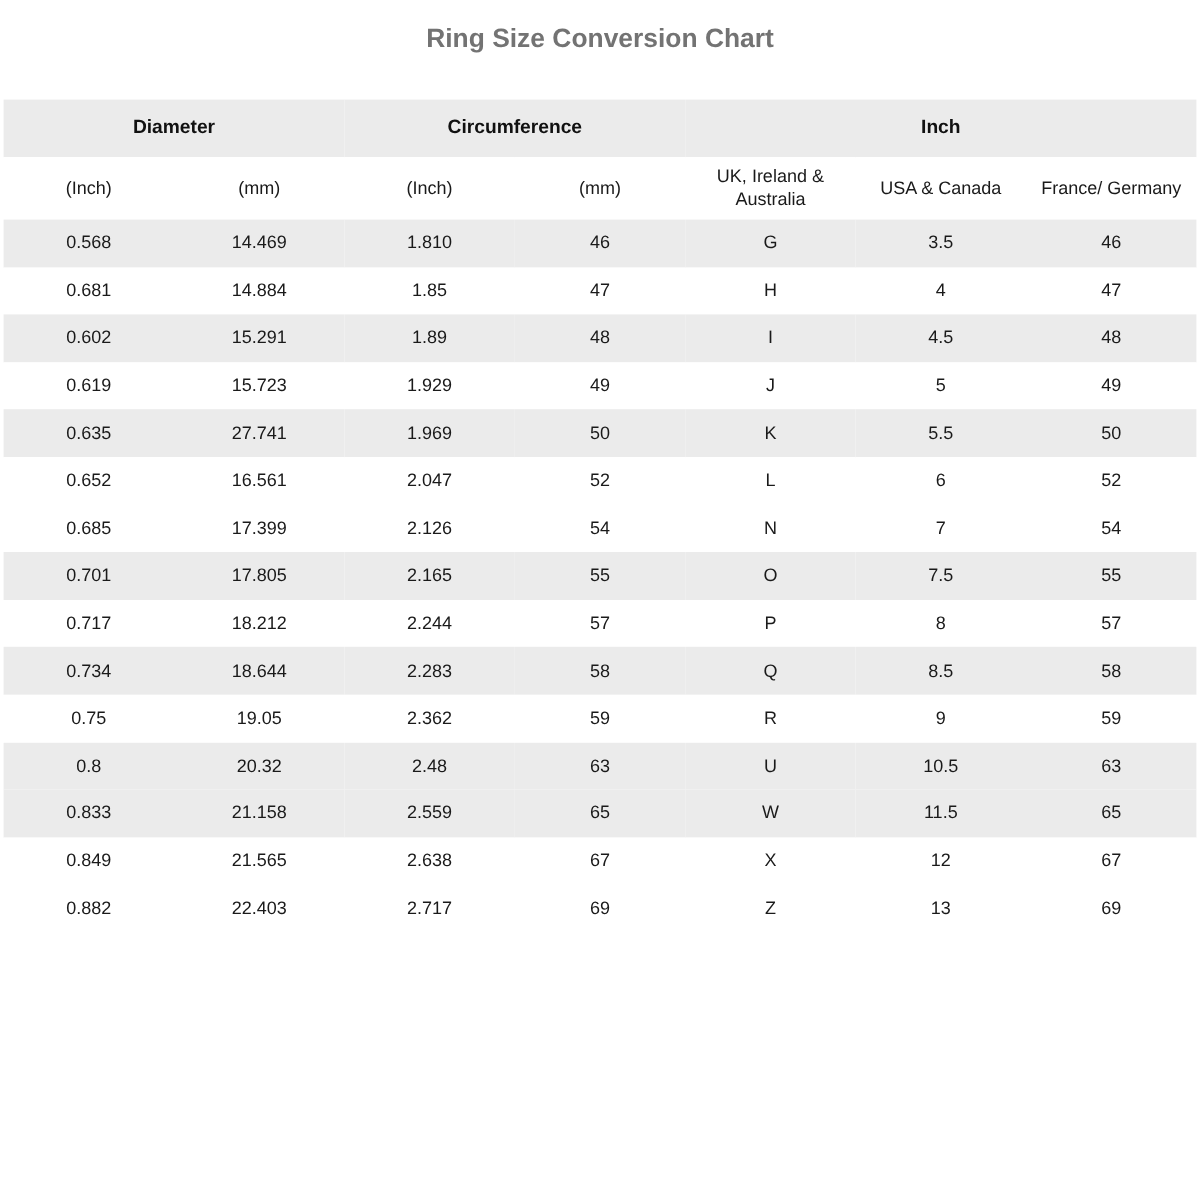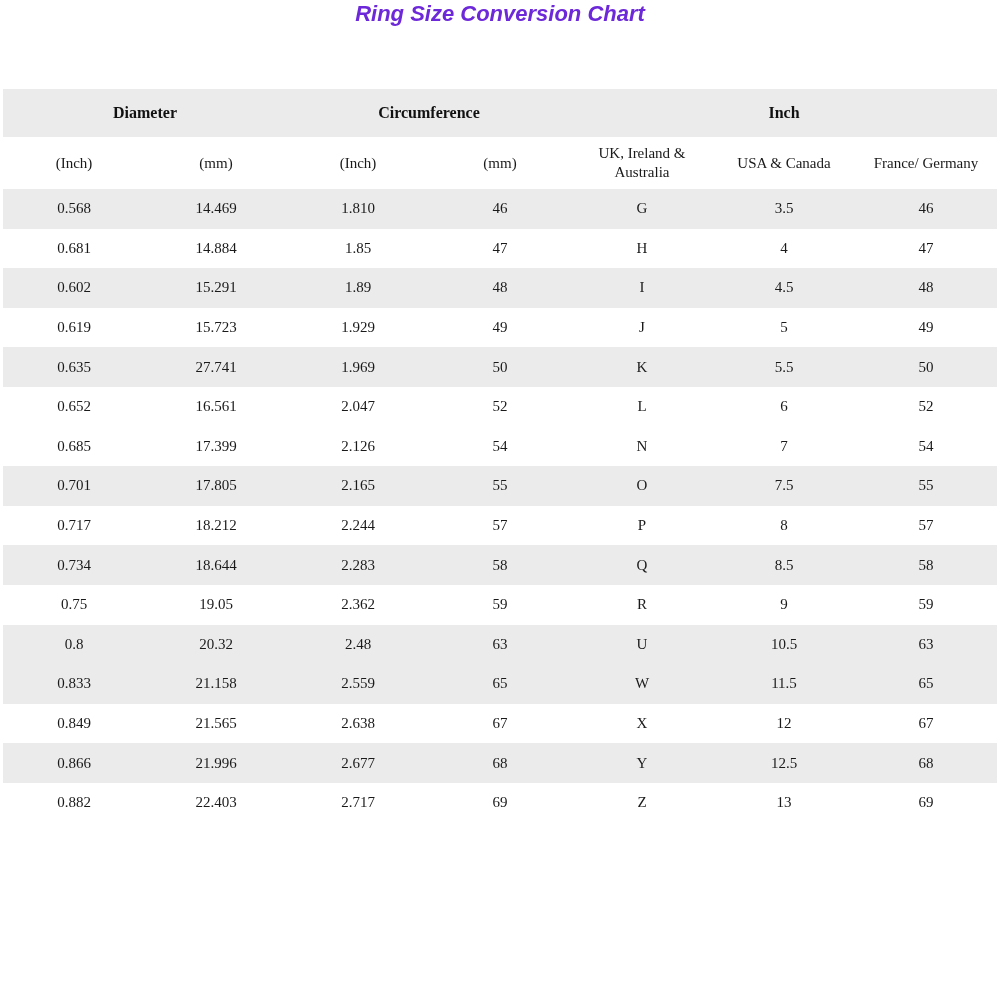--- a/index.html
+++ b/index.html
@@ -9,34 +9,33 @@
     font-family: "Liberation Sans", sans-serif;
     color: #1a1a1a;
   }
   .page {
     width: 1000px;
     height: 1000px;
     background: #ffffff;
     overflow: hidden;
   }
   .title {
+    padding-top: 18px;
     text-align: center;
     font-size: 22px;
     line-height: 27px;
     font-weight: bold;
-    color: #6d28d9;
-    font-style: italic;
+    color: #737373;
   }
   table.chart {
-    margin-top: 62px;
+    margin-top: 38px;
     margin-left: 3px;
     width: 994px;
     border-collapse: collapse;
     table-layout: fixed;
-    font-family: Liberation Serif, serif;
   }
   table.chart th, table.chart td {
     text-align: center;
     vertical-align: middle;
     padding: 0 2px;
     font-weight: normal;
   }
   tr.group-row th {
     height: 48px;
     background: var(--stripe, #ebebeb);
@@ -202,29 +201,20 @@
         </tr>
         <tr>
           <td>0.849</td>
           <td>21.565</td>
           <td>2.638</td>
           <td>67</td>
           <td>X</td>
           <td>12</td>
           <td>67</td>
         </tr>
-        <tr class="striped">
-          <td>0.866</td>
-          <td>21.996</td>
-          <td>2.677</td>
-          <td>68</td>
-          <td>Y</td>
-          <td>12.5</td>
-          <td>68</td>
-        </tr>
         <tr>
           <td>0.882</td>
           <td>22.403</td>
           <td>2.717</td>
           <td>69</td>
           <td>Z</td>
           <td>13</td>
           <td>69</td>
         </tr>
       </tbody>

